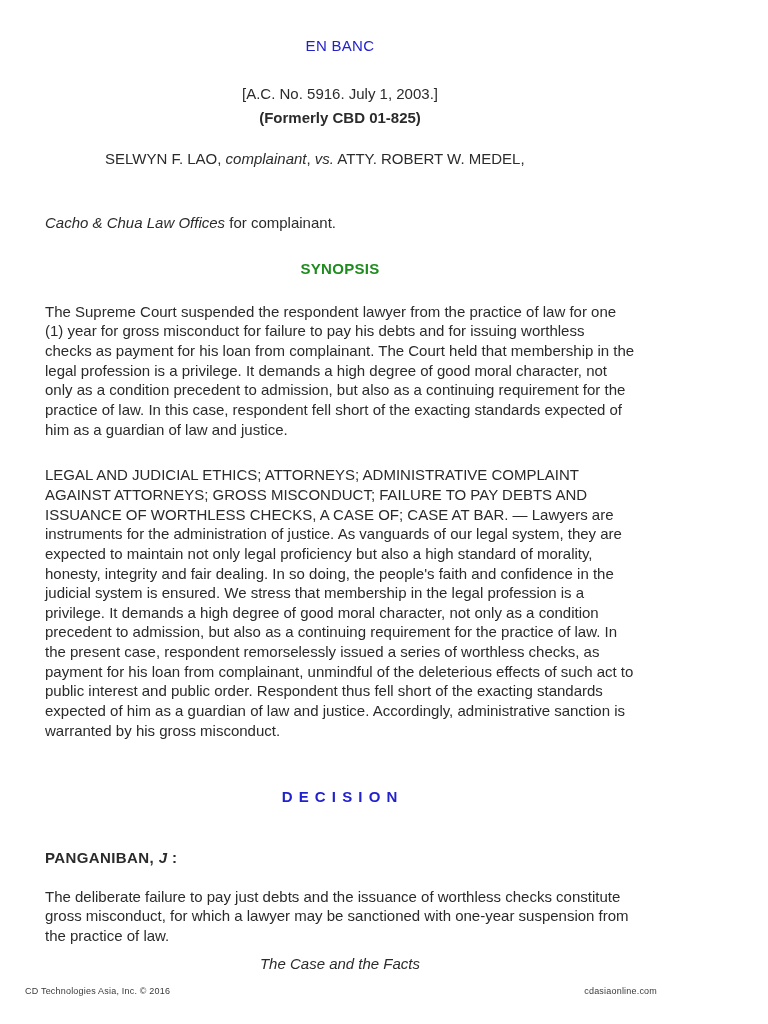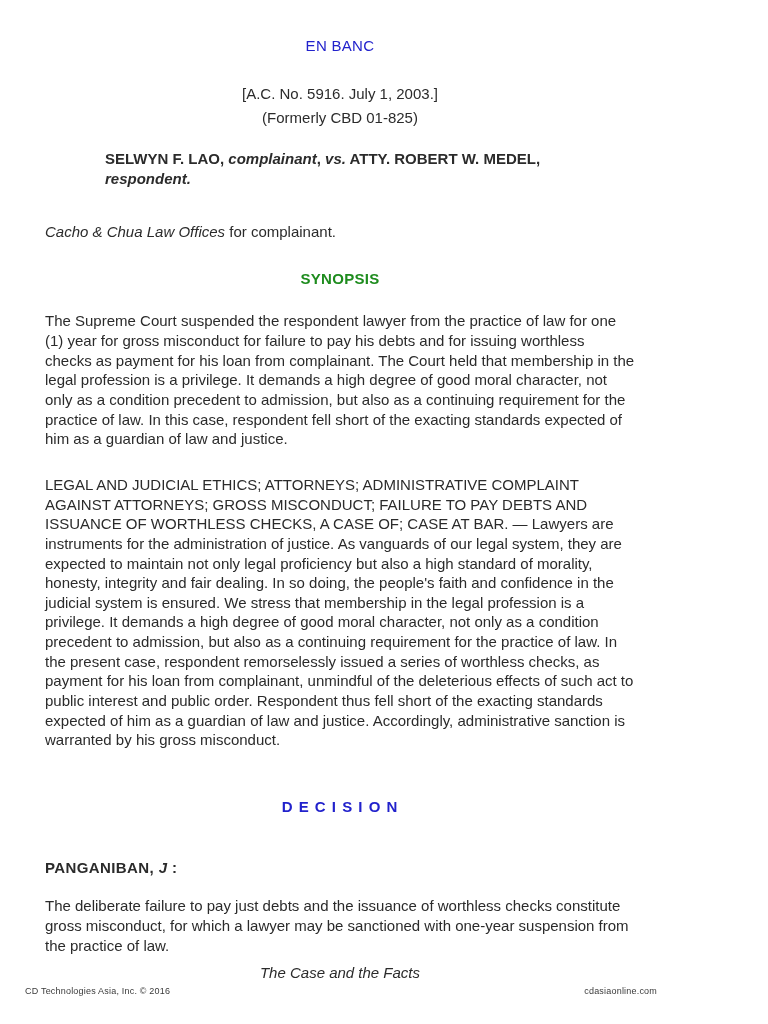--- a/index.html
+++ b/index.html
@@ -12,22 +12,22 @@
   .page{
     width:680px;height:1024px;position:relative;overflow:hidden;
     background:#ffffff;color:var(--ink);
     font-family:"Liberation Sans","DejaVu Sans",sans-serif;
     font-size:15px;line-height:1.31;
     padding:36px 45px 0 45px;
   }
   .center{text-align:center;}
   .court-banner{color:var(--blue);font-weight:500;letter-spacing:.3px;margin-bottom:28px;}
   .case-number{margin-bottom:5px;}
-  .formerly{margin-bottom:21px;}
-  .parties{padding-left:60px;font-weight:700;margin-bottom:34px;}
+  .formerly{margin-bottom:21px;font-weight:bold;}
+  .parties{padding-left:60px;font-weight:400;margin-bottom:44px;}
   .parties .it{font-style:italic;}
   .counsel{margin-bottom:27px;}
   .counsel .firm{font-style:italic;}
   .section-heading{color:var(--green);font-weight:600;letter-spacing:.3px;margin-bottom:23px;}
   .synopsis-body{margin-bottom:26px;}
   .syllabus-heading{margin-bottom:24px;}
   .syllabus-body{margin-bottom:47px;}
   .decision-heading{color:var(--blue);font-weight:700;letter-spacing:1px;margin-bottom:41px;}
   .ponente{font-weight:700;letter-spacing:.4px;margin-bottom:19px;}
   .ponente .it{font-style:italic;}
@@ -45,21 +45,20 @@
 <div class="page">
 
   <div class="center court-banner">EN BANC</div>
 
   <div class="center case-number">[A.C. No. 5916. July 1, 2003.]</div>
 
   <div class="center formerly">(Formerly CBD 01-825)</div>
 
   <div class="parties">
     <div><span>SELWYN F. LAO</span><span>, </span><span class="it">complainant</span><span>, </span><span class="it">vs.</span><span> </span><span>ATTY. ROBERT W. MEDEL</span><span>,</span></div>
-    <div><span class="it">respondent.</span></div>
   </div>
 
   <div class="counsel"><span class="firm">Cacho &amp; Chua Law Offices</span><span> for complainant.</span></div>
 
   <div class="center section-heading">SYNOPSIS</div>
 
   <p class="synopsis-body">The Supreme Court suspended the respondent lawyer from the practice of law for one (1) year for gross misconduct for failure to pay his debts and for issuing worthless checks as payment for his loan from complainant. The Court held that membership in the legal profession is a privilege. It demands a high degree of good moral character, not only as a condition precedent to admission, but also as a continuing requirement for the practice of law. In this case, respondent fell short of the exacting standards expected of him as a guardian of law and justice.</p>
 
 
   <p class="syllabus-body">LEGAL AND JUDICIAL ETHICS; ATTORNEYS; ADMINISTRATIVE COMPLAINT AGAINST ATTORNEYS; GROSS MISCONDUCT; FAILURE TO PAY DEBTS AND ISSUANCE OF WORTHLESS CHECKS, A CASE OF; CASE AT BAR. — Lawyers are instruments for the administration of justice. As vanguards of our legal system, they are expected to maintain not only legal proficiency but also a high standard of morality, honesty, integrity and fair dealing. In so doing, the people's faith and confidence in the judicial system is ensured. We stress that membership in the legal profession is a privilege. It demands a high degree of good moral character, not only as a condition precedent to admission, but also as a continuing requirement for the practice of law. In the present case, respondent remorselessly issued a series of worthless checks, as payment for his loan from complainant, unmindful of the deleterious effects of such act to public interest and public order. Respondent thus fell short of the exacting standards expected of him as a guardian of law and justice. Accordingly, administrative sanction is warranted by his gross misconduct.</p>

